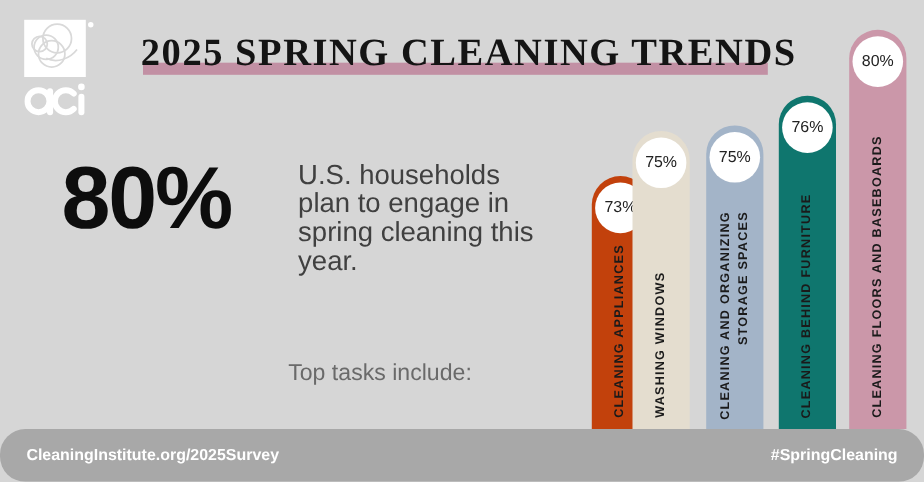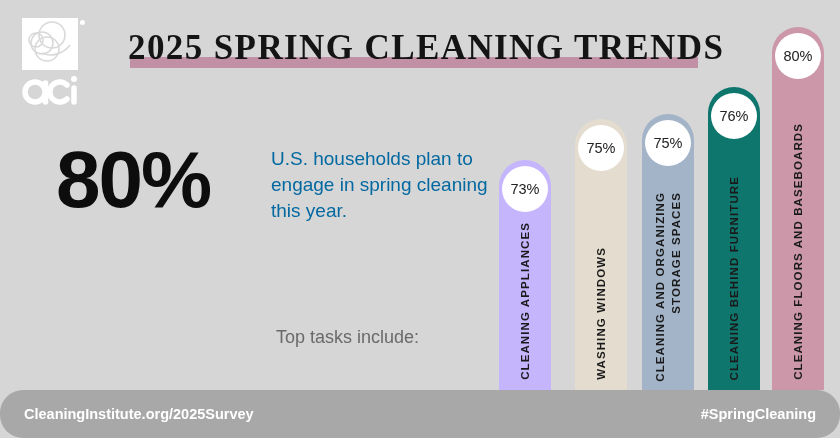--- a/index.html
+++ b/index.html
@@ -93,29 +93,29 @@
     font-weight: 700;
     color: #0d0d0d;
     letter-spacing: -2px;
     line-height: 84px;
   }
   #stat-desc {
     position: absolute;
     left: 271px;
     top: 146px;
     width: 225px;
-    font-size: 19px;
-    color: #0369a1;
+    font-size: 25px;
+    color: #404040;
     line-height: 26px;
   }
   #top-tasks-label {
     position: absolute;
-    left: 276px;
+    left: 262px;
     top: 327px;
-    font-size: 18px;
+    font-size: 21px;
     color: #6a6a6a;
   }
 
   
   #bars-layer {
     position: absolute;
     left: 0;
     top: 0;
     width: 840px;
     height: 390px;
@@ -213,21 +213,21 @@
     <div id="title-highlight"></div>
     <h1 id="headline">2025 SPRING CLEANING TRENDS</h1>
   </div>
 
   <div id="stat-number">80%</div>
   <div id="stat-desc">U.S. households plan to engage in spring cleaning this year.</div>
   <div id="top-tasks-label">Top tasks include:</div>
 
   <div id="bars-layer">
 
-    <div class="bar" style="left:499px;height:230px;background:#c4b5fd;">
+    <div class="bar" style="left:538px;height:230px;background:#c2410c;">
       <div class="bar-badge">73%</div>
       <div class="bar-label">CLEANING APPLIANCES</div>
     </div>
 
     <div class="bar" style="left:575px;height:271px;background:#e4ddcf;">
       <div class="bar-badge">75%</div>
       <div class="bar-label">WASHING WINDOWS</div>
     </div>
 
     <div class="bar" style="left:642px;height:276px;background:#a3b4c8;">

